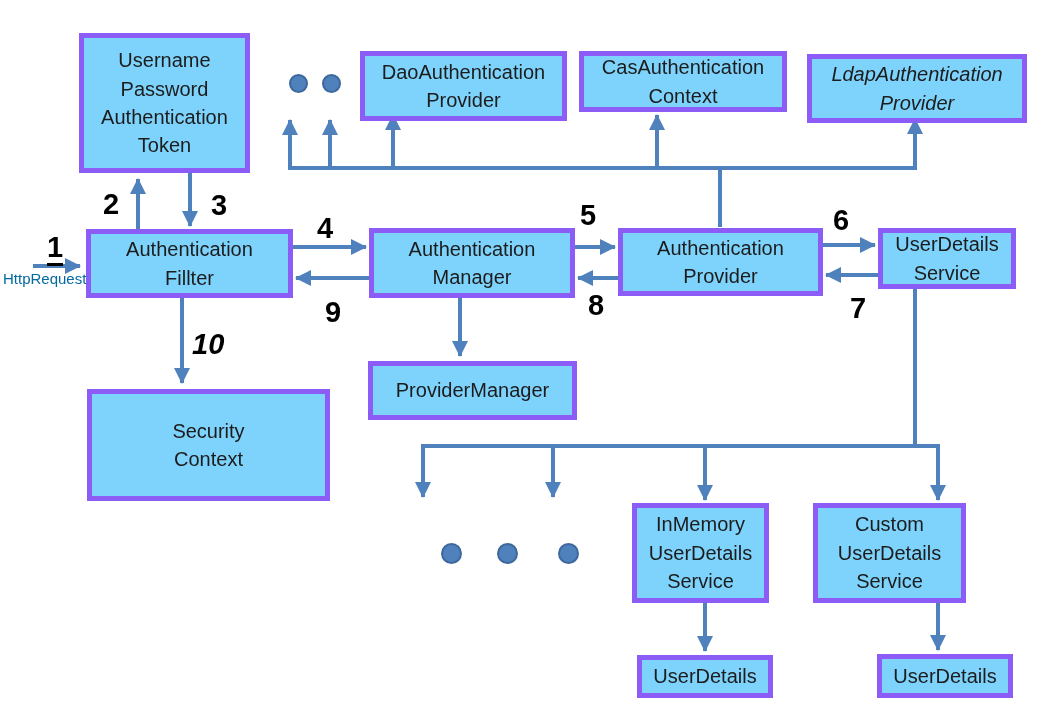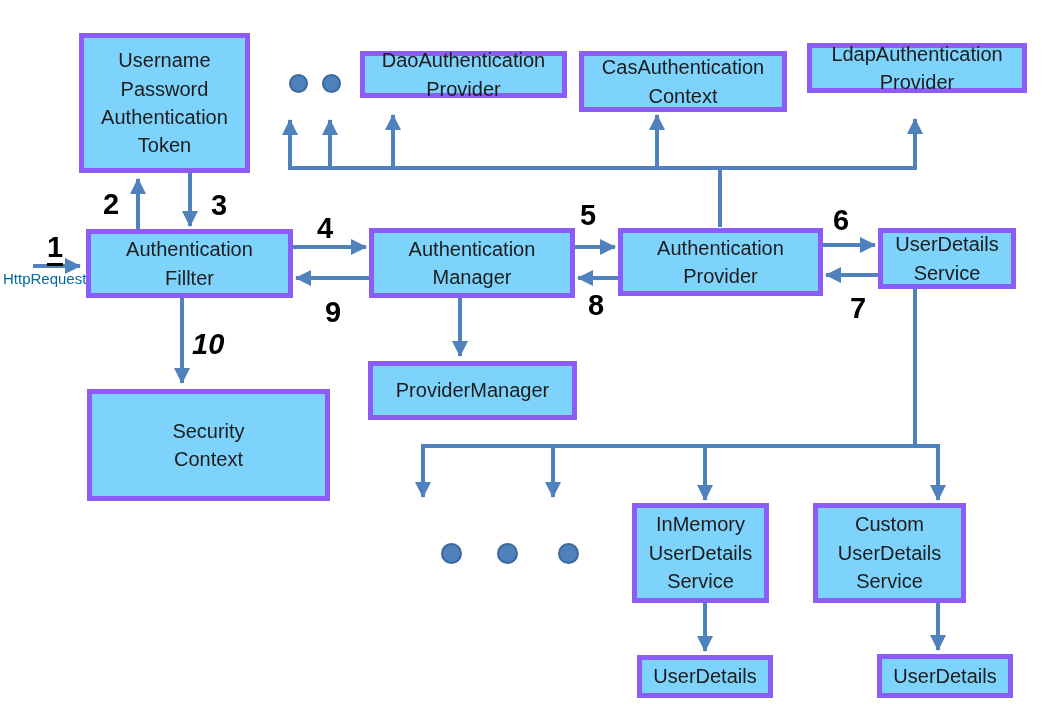--- a/index.html
+++ b/index.html
@@ -11,23 +11,23 @@
        font-size:20px;line-height:1.42;white-space:pre-line;box-sizing:border-box;}
   .num{position:absolute;font-size:29px;font-weight:bold;color:#000;line-height:1;}
   .num-underline{border-bottom:3px solid #000;padding-bottom:1px;}
   .caption{position:absolute;font-size:15px;color:#0369a1;line-height:1;}
   .dot{position:absolute;border-radius:50%;background:#4f81bd;border:2px solid #3d689c;box-sizing:border-box;}
   .dot-sm{width:19px;height:19px;}
   .dot-lg{width:21px;height:21px;}
 
   
   #box-token{left:79px;top:33px;width:171px;height:140px;}
-  #box-dao{left:360px;top:51px;width:207px;height:47px;}
+  #box-dao{left:360px;top:51px;width:207px;height:70px;}
   #box-cas{left:579px;top:51px;width:208px;height:61px;}
-  #box-ldap{left:807px;top:43px;width:220px;height:50px;}
+  #box-ldap{left:807px;top:54px;width:220px;height:69px;font-style:italic;}
   #box-filter{left:86px;top:229px;width:207px;height:69px;}
   #box-manager{left:369px;top:228px;width:206px;height:70px;}
   #box-provider{left:618px;top:228px;width:205px;height:68px;}
   #box-uds{left:878px;top:228px;width:138px;height:61px;}
   #box-pm{left:368px;top:361px;width:209px;height:59px;}
   #box-sc{left:87px;top:389px;width:243px;height:112px;}
   #box-inmemory{left:632px;top:503px;width:137px;height:100px;}
   #box-custom{left:813px;top:503px;width:153px;height:100px;}
   #box-ud-left{left:637px;top:655px;width:136px;height:43px;}
   #box-ud-right{left:877px;top:654px;width:136px;height:44px;}

